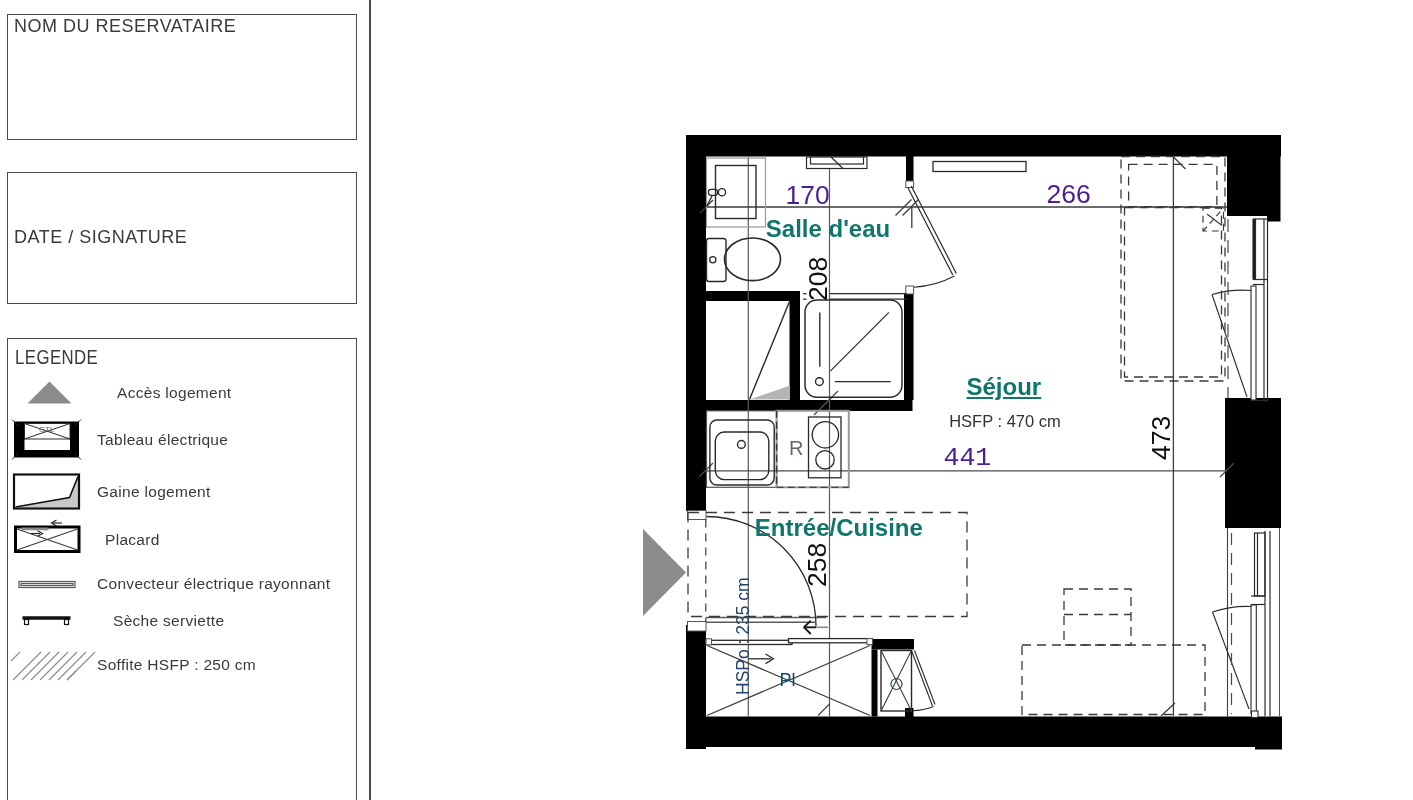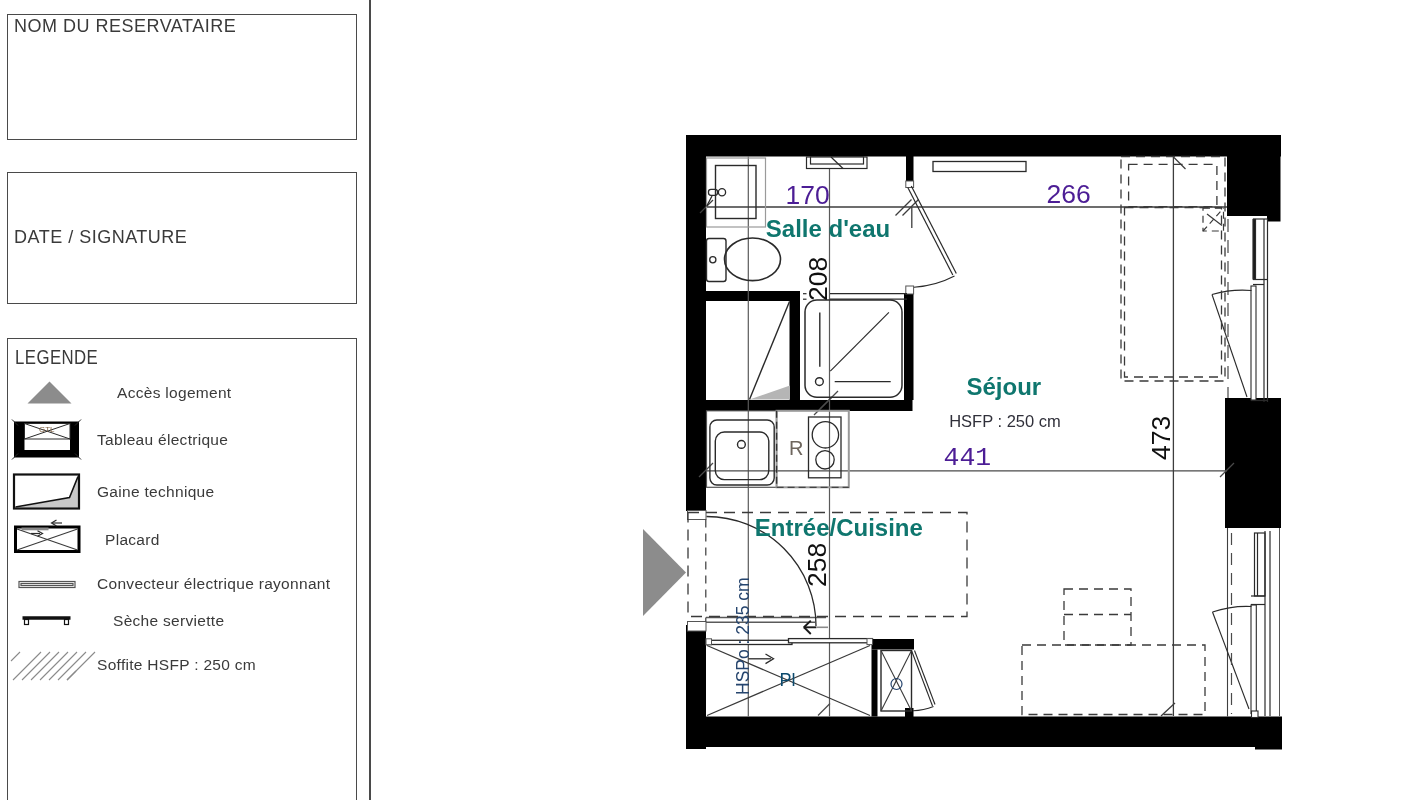--- a/index.html
+++ b/index.html
@@ -24,21 +24,21 @@
 <div class="abs panelTxt" style="left:14px;top:179px;margin-top:48px;">DATE / SIGNATURE</div>
 
 <div class="abs" style="left:7px;top:338px;width:350px;height:470px;border:1.6px solid #4a4a4a;box-sizing:border-box;"></div>
 
 <div class="abs panelTxt" style="left:15px;top:345.5px;font-size:20px;transform:scale(.84,1);transform-origin:left top;">LEGENDE</div>
 
 <div class="abs legTxt" style="left:97px;top:384px;margin-left:20px;">Accès logement</div>
 
 <div class="abs legTxt" style="left:97px;top:431px;">Tableau électrique</div>
 
-<div class="abs legTxt" style="left:97px;top:483px;">Gaine technique</div>
+<div class="abs legTxt" style="left:97px;top:483px;">Gaine logement</div>
 
 <div class="abs legTxt" style="left:97px;top:531px;margin-left:8px;">Placard</div>
 
 <div class="abs legTxt" style="left:97px;top:575px;">Convecteur électrique rayonnant</div>
 
 <div class="abs legTxt" style="left:97px;top:612px;margin-left:16px;">Sèche serviette</div>
 
 <div class="abs legTxt" style="left:97px;top:656px;">Soffite HSFP : 250 cm</div>
 
 <div class="abs" style="left:368.5px;top:0;width:2px;height:800px;background:#4a4a4a;"></div>
@@ -359,23 +359,23 @@
       <line x1="49" y1="680" x2="77" y2="652"></line>
       <line x1="58" y1="680" x2="86" y2="652"></line>
       <line x1="67" y1="680" x2="95" y2="652"></line>
       <line x1="11" y1="661" x2="20" y2="652"></line>
       <line x1="67" y1="680" x2="76" y2="671"></line>
     </g>
 </svg>
 
 <div class="abs room" style="left:765.8px;top:214.7px;">Salle d'eau</div>
 
-<div class="abs room" style="left:966.5px;top:372.5px;">Séjour</div>
-
-<div class="abs" style="left:949.2px;top:411.5px;font-size:16.5px;color:#30303a;">HSFP : 250 cm</div>
+<div class="abs room" style="left:966.5px;top:372.5px;text-decoration:underline;">Séjour</div>
+
+<div class="abs" style="left:949.2px;top:411.5px;font-size:16.5px;color:#30303a;">HSFP : 470 cm</div>
 
 <div class="abs room" style="left:745.8px;top:514px;margin-left:9px;">Entrée/Cuisine</div>
 
 <div class="abs dim" style="left:785.5px;top:179.5px;">170</div>
 
 <div class="abs dim" style="left:1046.5px;top:179px;">266</div>
 
 <div class="abs dim" style="left:943.5px;top:442.5px;font-family:Liberation Mono, monospace;">441</div>
 
 <div class="abs dimv" style="left:805.3px;top:301px;">208</div>

